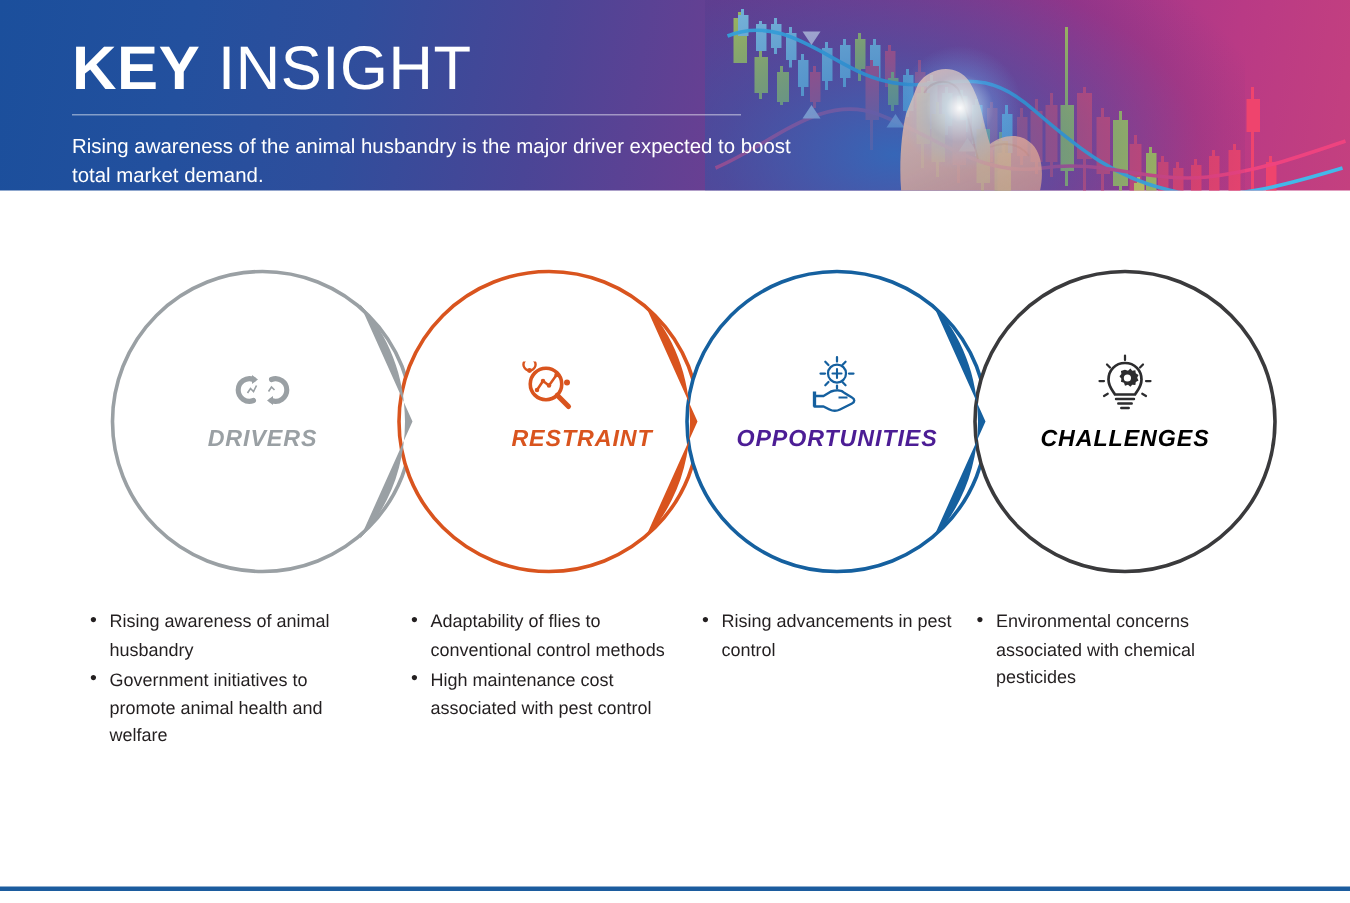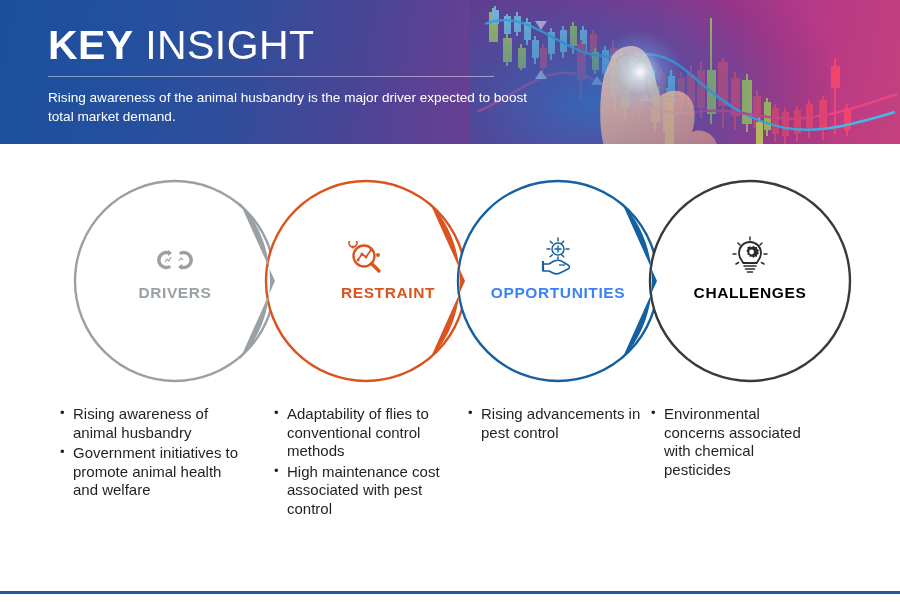--- a/index.html
+++ b/index.html
@@ -13,21 +13,21 @@
     font-family: "Liberation Sans", sans-serif;
     overflow: hidden;
     position: relative;
   }
 
   
   .header {
     position: absolute;
     left: 0; top: 0;
     width: 900px;
-    height: 144px;
+    height: 127px;
     overflow: hidden;
     background: linear-gradient(100deg,
                 #1b4f9c 0%,
                 #23509e 14%,
                 #2f4e9c 26%,
                 #4a4596 40%,
                 #6a3f92 54%,
                 #853a8e 66%,
                 #a0368b 78%,
                 #b93a85 90%,
@@ -118,20 +118,21 @@
     height: 44px;
     display: flex;
     align-items: flex-end;
     justify-content: center;
   }
   .node-label {
     margin-top: 9px;
     font-size: 15.5px;
     font-weight: bold;
     letter-spacing: 0.6px;
+    font-style: italic;
   }
 
   
   .columns {
     position: absolute;
     left: 0; top: 405px;
     width: 900px;
     height: 150px;
   }
   .col {
@@ -141,21 +142,21 @@
   .bullets {
     margin: 0;
     padding: 0;
     list-style: none;
   }
   .bullets li {
     position: relative;
     padding-left: 15px;
     margin-bottom: 2px;
     color: #231f20;
-    font-size: 15px;
+    font-size: 12px;
     line-height: 18.6px;
   }
   .bullets li::before {
     content: "\2022";
     position: absolute;
     left: 2px;
     top: -1px;
     font-size: 13px;
     color: #231f20;
   }
@@ -398,21 +399,21 @@
           <path d="M23,9 v6 M20,12 h6" stroke-width="1.4"></path>
         </g>
         <g stroke="#15609f" fill="none" stroke-width="1.6" stroke-linejoin="round">
           <path d="M8,27 h6 l5,-3 c3,-1 7,-1 9,1 l5,3 c2,1 2,3 0,4 l-8,4
                    c-2,1 -5,1 -7,0 l-4,-2 h-6 z"></path>
           <path d="M8,24 v10" stroke-width="2.2"></path>
           <path d="M24,28 h6" stroke-width="1.3"></path>
         </g>
       </svg>
     </div>
-    <div class="node-label" style="color:#3b82f6;">OPPORTUNITIES</div>
+    <div class="node-label" style="color:#4c1d95;">OPPORTUNITIES</div>
   </div>
 
   <div class="circle-node" style="left:650px; top:68px;">
     <div class="node-icon">
       <svg width="42" height="40" viewBox="0 0 42 40">
         <g stroke="#2c2c2e" fill="none" stroke-width="1.5" stroke-linecap="round">
           <path d="M21,2 v3 M9,8 l2,2 M33,8 l-2,2 M4,19 h3 M35,19 h3
                    M7,29 l2.5,-1.5 M35,29 l-2.5,-1.5"></path>
         </g>
         <path d="M21,7 c-6.5,0 -11,5 -11,11 c0,5 3,7.5 4.3,10 h13.4

